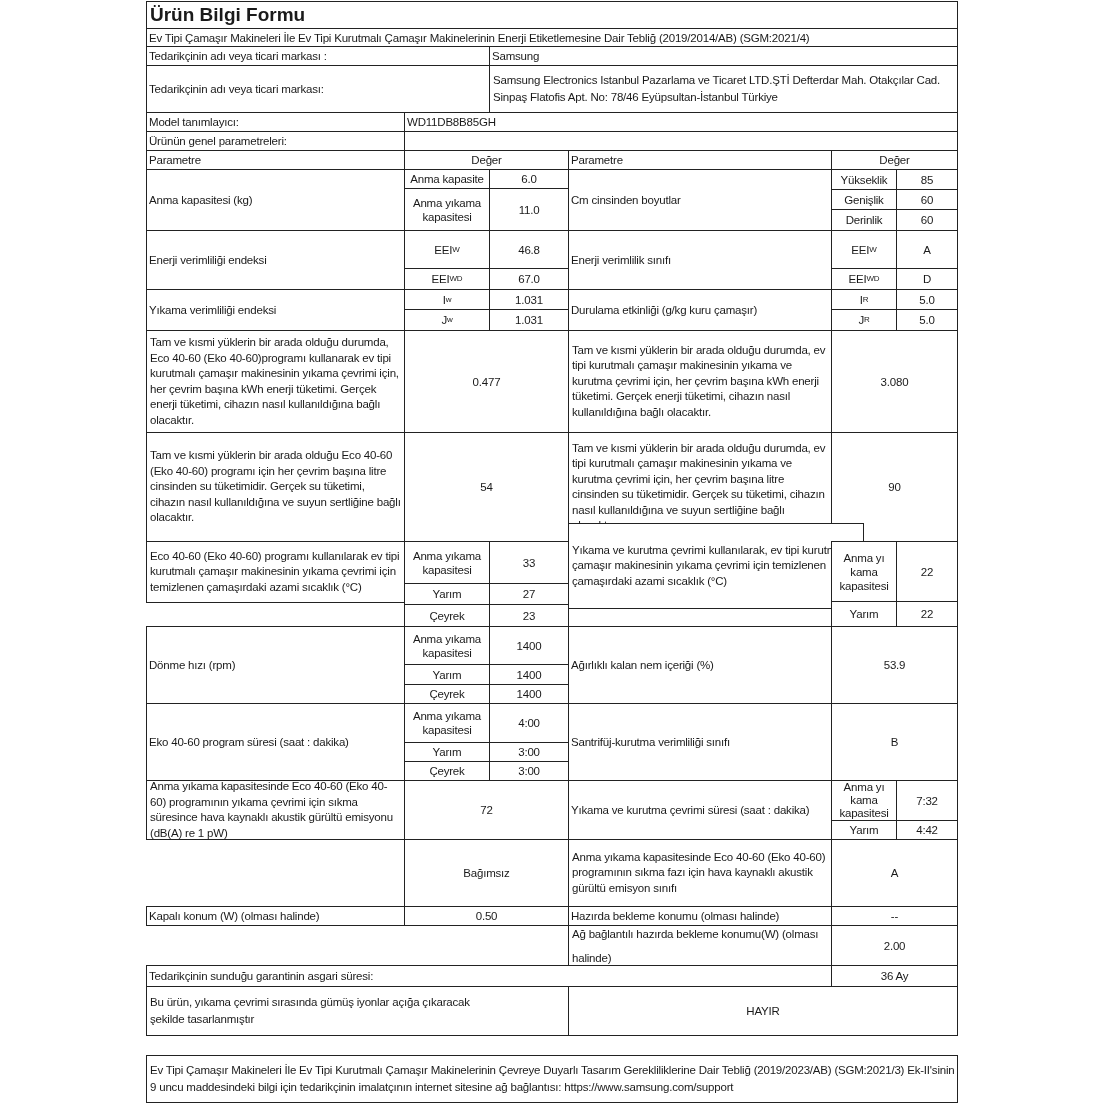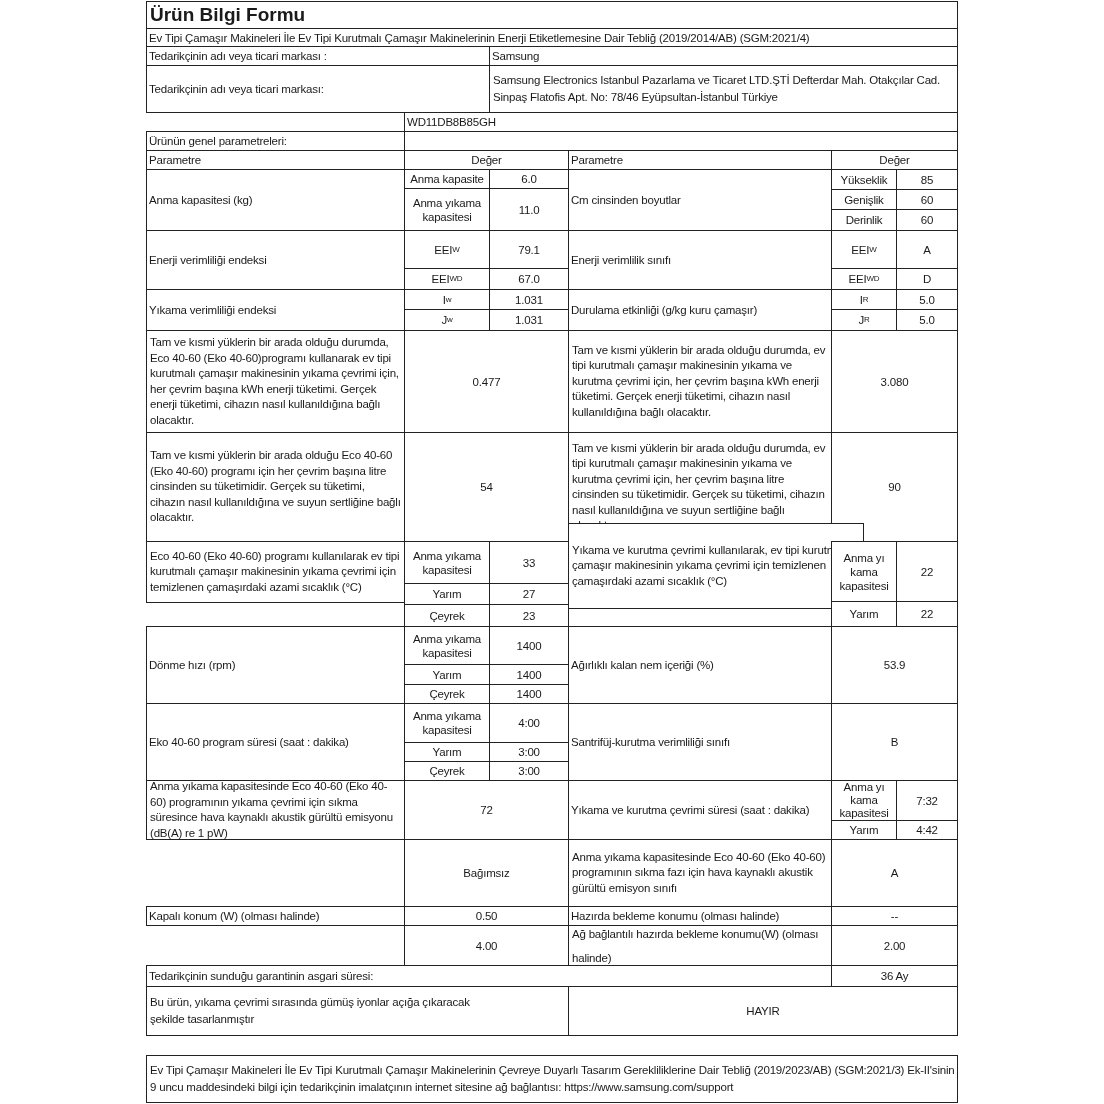--- a/index.html
+++ b/index.html
@@ -21,20 +21,21 @@
 
   <div class="c title" style="left:0;top:0;width:812px;height:28px">Ürün Bilgi Formu</div>
   <div class="c" style="left:0;top:27px;width:812px;height:19px">Ev Tipi Çamaşır Makineleri İle Ev Tipi Kurutmalı Çamaşır Makinelerinin Enerji Etiketlemesine Dair Tebliğ (2019/2014/AB) (SGM:2021/4)</div>
 
   <div class="c" style="left:0;top:45px;width:344px;height:20px">Tedarikçinin adı veya ticari markası :</div>
   <div class="c" style="left:343px;top:45px;width:469px;height:20px">Samsung</div>
 
   <div class="c" style="left:0;top:64px;width:344px;height:48px">Tedarikçinin adı veya ticari markası:</div>
   <div class="c para" style="left:343px;top:64px;width:469px;height:48px;line-height:17px">Samsung Electronics Istanbul Pazarlama ve Ticaret LTD.ŞTİ Defterdar Mah. Otakçılar Cad. Sinpaş Flatofis Apt. No: 78/46 Eyüpsultan-İstanbul Türkiye</div>
 
+  <div class="c" style="left:0;top:111px;width:259px;height:20px">Model tanımlayıcı:</div>
   <div class="c" style="left:258px;top:111px;width:554px;height:20px">WD11DB8B85GH</div>
 
   <div class="c" style="left:0;top:130px;width:259px;height:20px">Ürünün genel parametreleri:</div>
   <div class="c" style="left:258px;top:130px;width:554px;height:20px"></div>
 
   <div class="c" style="left:0;top:149px;width:259px;height:20px">Parametre</div>
   <div class="c ctr" style="left:258px;top:149px;width:165px;height:20px">Değer</div>
   <div class="c" style="left:422px;top:149px;width:264px;height:20px">Parametre</div>
   <div class="c ctr" style="left:685px;top:149px;width:127px;height:20px">Değer</div>
 
@@ -50,21 +51,21 @@
   <div class="c ctr" style="left:685px;top:188px;width:66px;height:21px">Genişlik</div>
   <div class="c ctr" style="left:750px;top:188px;width:62px;height:21px">60</div>
   <div class="c ctr" style="left:685px;top:208px;width:66px;height:22px">Derinlik</div>
   <div class="c ctr" style="left:750px;top:208px;width:62px;height:22px">60</div>
 
   <div class="c" style="left:0;top:229px;width:259px;height:60px">Enerji verimliliği endeksi</div>
   <div class="c ctr" style="left:258px;top:229px;width:86px;height:39px">
       <span>EEI</span>
       <sub>W</sub>
     </div>
-  <div class="c ctr" style="left:343px;top:229px;width:80px;height:39px">79.1</div>
+  <div class="c ctr" style="left:343px;top:229px;width:80px;height:39px">46.8</div>
   <div class="c ctr" style="left:258px;top:267px;width:86px;height:22px">
       <span>EEI</span>
       <sub>WD</sub>
     </div>
   <div class="c ctr" style="left:343px;top:267px;width:80px;height:22px">67.0</div>
 
   <div class="c" style="left:422px;top:229px;width:264px;height:60px">Enerji verimlilik sınıfı</div>
   <div class="c ctr" style="left:685px;top:229px;width:66px;height:39px">
       <span>EEI</span>
       <sub>W</sub>
@@ -156,21 +157,20 @@
 
   <div class="c ctr" style="left:258px;top:838px;width:165px;height:68px">Bağımsız</div>
   <div class="c para" style="left:422px;top:838px;width:264px;height:68px">Anma yıkama kapasitesinde Eco 40-60 (Eko 40-60) programının sıkma fazı için hava kaynaklı akustik gürültü emisyon sınıfı</div>
   <div class="c ctr" style="left:685px;top:838px;width:127px;height:68px">A</div>
 
   <div class="c" style="left:0;top:905px;width:259px;height:20px">Kapalı konum (W) (olması halinde)</div>
   <div class="c ctr" style="left:258px;top:905px;width:165px;height:20px">0.50</div>
   <div class="c" style="left:422px;top:905px;width:264px;height:20px">Hazırda bekleme konumu (olması halinde)</div>
   <div class="c ctr" style="left:685px;top:905px;width:127px;height:20px">--</div>
 
-  <div class="c ctr" style="left:258px;top:924px;width:165px;height:41px">4.00</div>
   <div class="c para" style="left:422px;top:924px;width:264px;height:41px;line-height:24px">Ağ bağlantılı hazırda bekleme konumu(W) (olması halinde)</div>
   <div class="c ctr" style="left:685px;top:924px;width:127px;height:41px">2.00</div>
 
   <div class="c" style="left:0;top:964px;width:686px;height:22px">Tedarikçinin sunduğu garantinin asgari süresi:</div>
   <div class="c ctr" style="left:685px;top:964px;width:127px;height:22px">36 Ay</div>
 
   <div class="c para" style="left:0;top:985px;width:423px;height:50px;padding-right:80px;line-height:17px">Bu ürün, yıkama çevrimi sırasında gümüş iyonlar açığa çıkaracak şekilde tasarlanmıştır</div>
   <div class="c ctr" style="left:422px;top:985px;width:390px;height:50px">HAYIR</div>
 
   <div class="c para" style="left:0;top:1054px;width:812px;height:48px;line-height:17px">Ev Tipi Çamaşır Makineleri İle Ev Tipi Kurutmalı Çamaşır Makinelerinin Çevreye Duyarlı Tasarım Gerekliliklerine Dair Tebliğ (2019/2023/AB) (SGM:2021/3) Ek-II'sinin 9 uncu maddesindeki bilgi için tedarikçinin imalatçının internet sitesine ağ bağlantısı: https://www.samsung.com/support</div>

